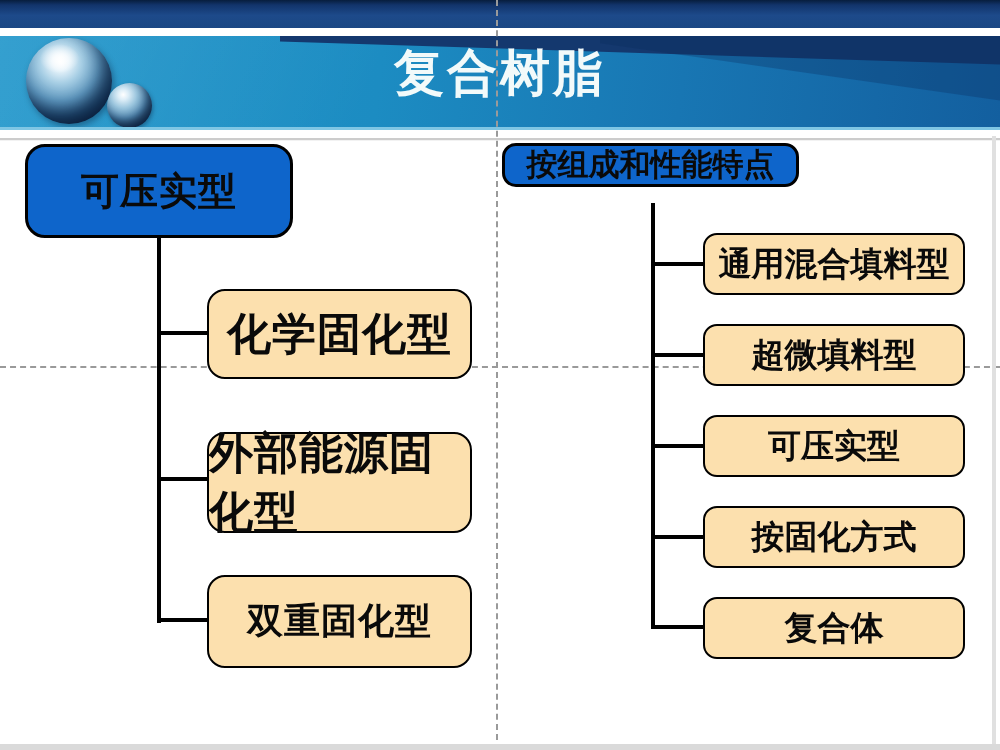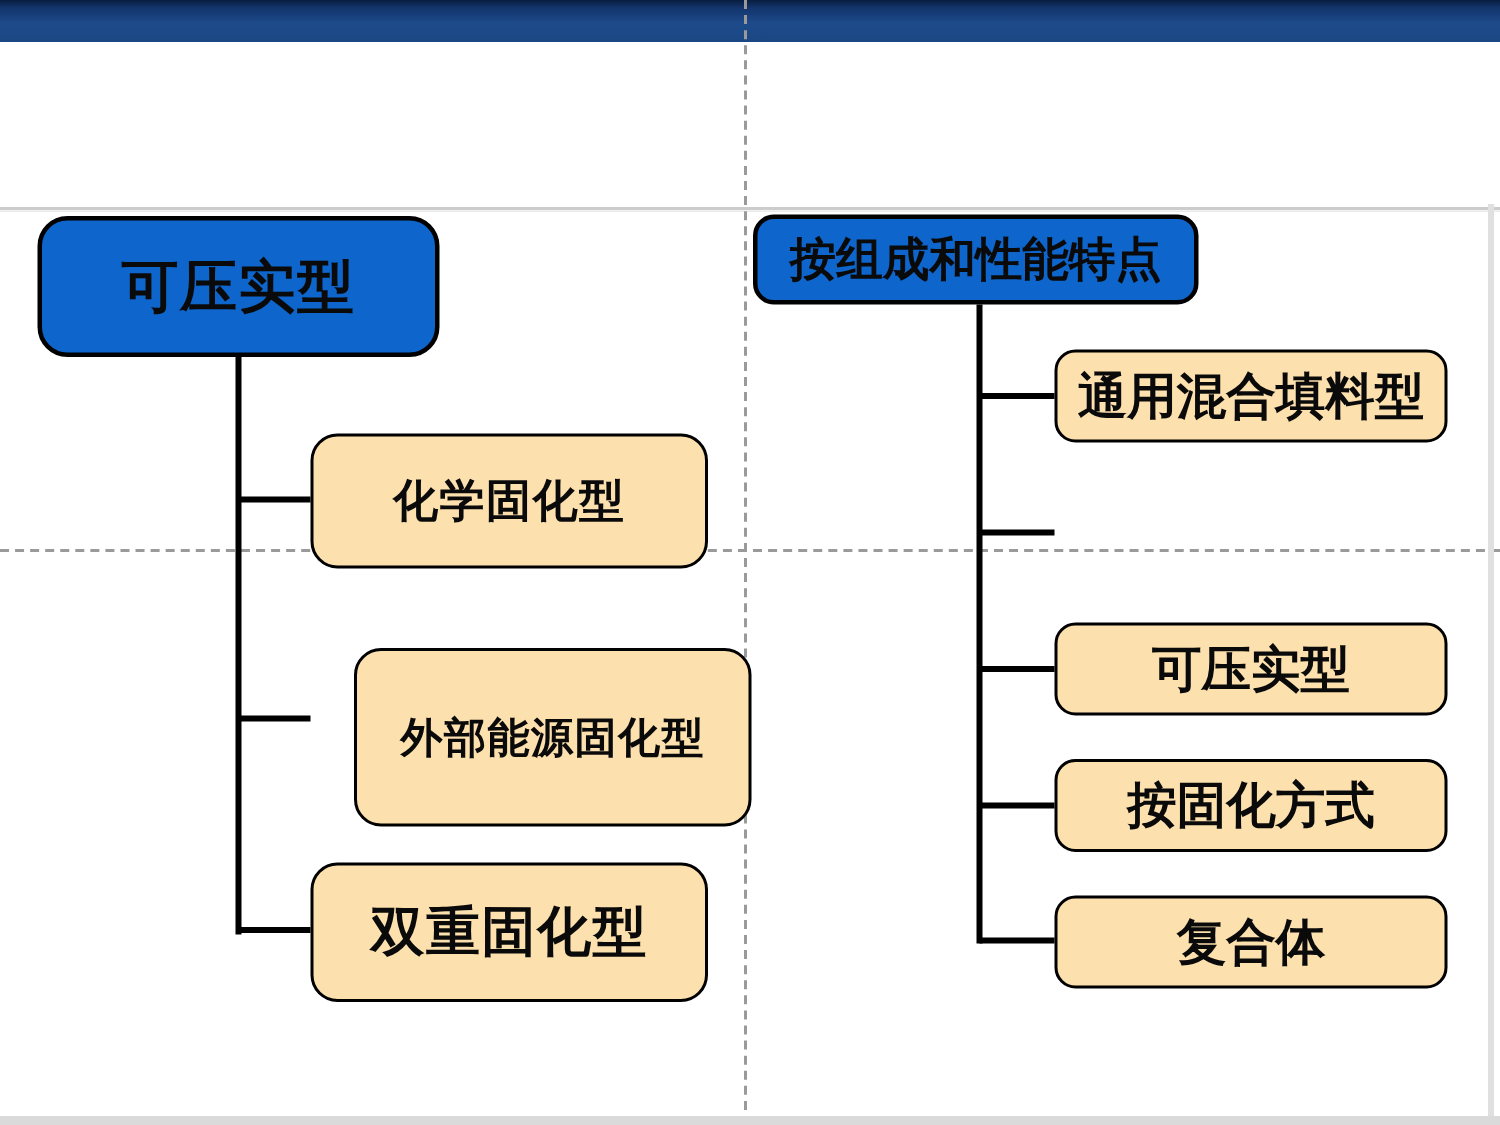--- a/index.html
+++ b/index.html
@@ -86,38 +86,46 @@
     position:absolute;z-index:3;box-sizing:border-box;
     display:flex;align-items:center;justify-content:center;
     font-family:"DejaVu Serif","Liberation Serif",serif;
     font-weight:bold;color:#0a0a0a;letter-spacing:1px;
     border:3px solid #000;
   }
   .node.blue{background:#0e65cb;}
   .node.cream{background:#fce0ae;border-width:2.5px;}
 
   .ln0{left:25px;top:144px;width:268px;height:94px;border-radius:20px;font-size:38px;}
-  .ln1{left:207px;top:289px;width:265px;height:90px;border-radius:18px;font-size:30px;}
-  .ln2{left:207px;top:432px;width:265px;height:119px;border-radius:18px;font-size:28px;margin-left:29px;}
+  .ln1{left:207px;top:289px;width:265px;height:90px;border-radius:18px;font-size:44px;}
+  .ln2{left:207px;top:432px;width:265px;height:101px;border-radius:18px;font-size:44px;}
   .ln3{left:207px;top:575px;width:265px;height:93px;border-radius:18px;font-size:36px;font-family:Liberation Mono, monospace;}
 
-  .rn0{left:502px;top:143px;width:297px;height:60px;border-radius:14px;font-size:31px;letter-spacing:0;}
+  .rn0{left:502px;top:143px;width:297px;height:44px;border-radius:14px;font-size:31px;letter-spacing:0;}
   .rc{left:703px;width:262px;height:62px;border-radius:14px;font-size:33px;letter-spacing:0;}
   .rc1{top:233px;text-align:right;}
   .rc2{top:324px;}
   .rc3{top:415px;}
   .rc4{top:506px;}
   .rc5{top:597px;}
 </style>
 </head>
 <body>
 
 <div class="slide">
 
   <div class="topbar"></div>
+  <div class="banner">
+    <div class="wedge1"></div>
+    <div class="wedge2"></div>
+    <div class="sphere big"></div>
+    <div class="sphere small"></div>
+    <h1 class="title">复合树脂</h1>
+    <div class="banner-bottom-line"></div>
+  </div>
   <div class="header-divider"></div>
 
   <div class="guide v"></div>
   <div class="guide h"></div>
 
   <div class="conn lt"></div>
   <div class="conn lbr1"></div>
   <div class="conn lbr2"></div>
   <div class="conn lbr3"></div>
 
@@ -128,20 +136,21 @@
   <div class="conn rbr4"></div>
   <div class="conn rbr5"></div>
 
   <div class="node blue ln0">可压实型</div>
   <div class="node cream ln1">化学固化型</div>
   <div class="node cream ln2">外部能源固化型</div>
   <div class="node cream ln3">双重固化型</div>
 
   <div class="node blue rn0">按组成和性能特点</div>
   <div class="node cream rc rc1">通用混合填料型</div>
+  <div class="node cream rc rc2">超微填料型</div>
   <div class="node cream rc rc3">可压实型</div>
   <div class="node cream rc rc4">按固化方式</div>
   <div class="node cream rc rc5">复合体</div>
 
   <div class="edge-bottom"></div>
   <div class="edge-right"></div>
 
 </div>
 
 </body></html>

